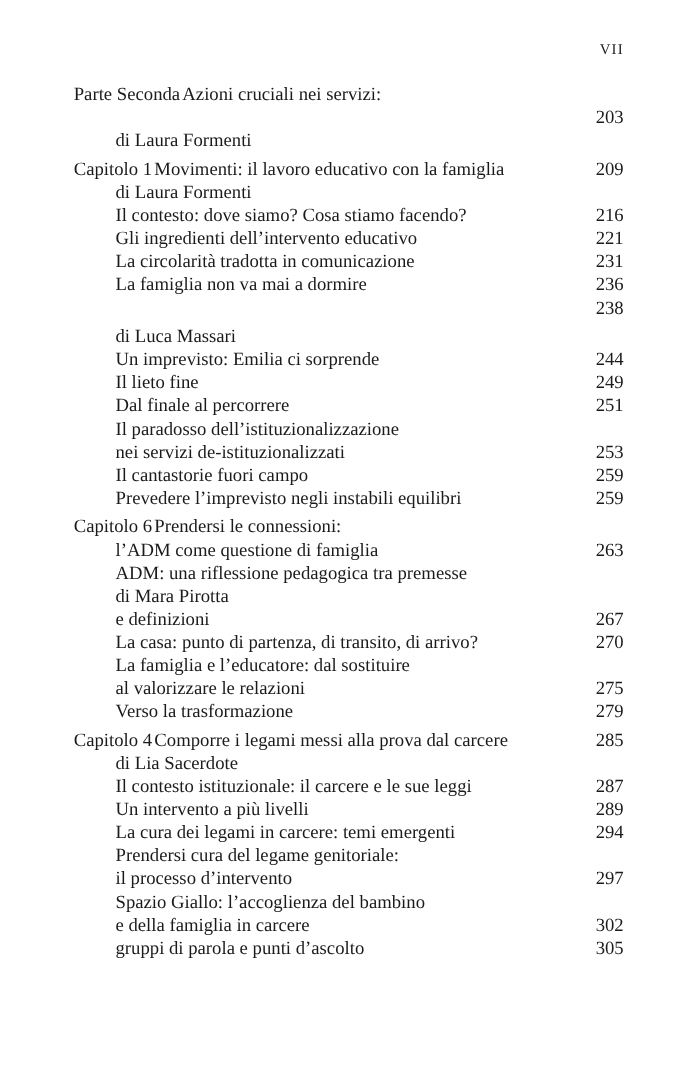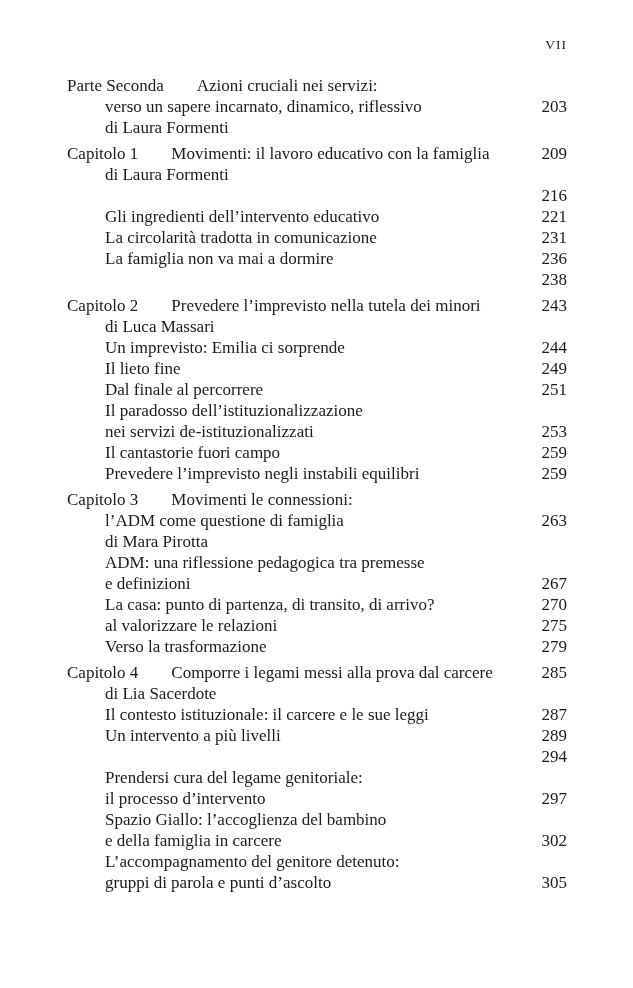--- a/index.html
+++ b/index.html
@@ -41,21 +41,21 @@
     display: flex;
     align-items: baseline;
     line-height: 21px;
     font-size: 17px;
     white-space: pre;
   }
   .toc-row.indent {
     padding-left: 38px;
   }
   .row-label {
-    margin-right: 33px;
+    margin-right: 2px;
     flex: 0 0 auto;
     font-family: Liberation Serif, serif;
   }
   .kind-author {
   }
   .leader {
     flex: 1 1 auto;
     min-width: 12px;
   }
   .row-page {
@@ -64,60 +64,59 @@
   }
 </style>
 </head>
 <body>
 
 <div class="page" style="--ink: #1b1b1b; --paper: #ffffff;">
   <div class="folio">VII</div>
   <div class="toc">
       <div class="toc-section">
         <div class="toc-row kind-head"><span class="row-label">Parte Seconda</span><span class="row-text">Azioni cruciali nei servizi:</span></div>
-        <div class="toc-row kind-cont indent"><span class="row-text">verso un sapere incarnato, dinamico, riflessivo</span><span class="leader"></span><span class="row-page">203</span></div>
+        <div class="toc-row kind-cont indent"><span class="leader"></span><span class="row-page">203</span></div>
         <div class="toc-row kind-author indent"><span class="row-text">di Laura Formenti</span></div>
       </div>
       <div class="toc-section">
         <div class="toc-row kind-head"><span class="row-label">Capitolo 1</span><span class="row-text">Movimenti: il lavoro educativo con la famiglia</span><span class="leader"></span><span class="row-page">209</span></div>
         <div class="toc-row kind-author indent"><span class="row-text">di Laura Formenti</span></div>
-        <div class="toc-row kind-sub indent"><span class="leader"></span><span class="row-page">216</span></div>
+        <div class="toc-row kind-sub indent"><span class="row-text">Il contesto: dove siamo? Cosa stiamo facendo?</span><span class="leader"></span><span class="row-page">216</span></div>
         <div class="toc-row kind-sub indent"><span class="row-text">Gli ingredienti dell’intervento educativo</span><span class="leader"></span><span class="row-page">221</span></div>
         <div class="toc-row kind-sub indent"><span class="row-text">La circolarità tradotta in comunicazione</span><span class="leader"></span><span class="row-page">231</span></div>
         <div class="toc-row kind-sub indent"><span class="row-text">La famiglia non va mai a dormire</span><span class="leader"></span><span class="row-page">236</span></div>
         <div class="toc-row kind-sub indent"><span class="leader"></span><span class="row-page">238</span></div>
       </div>
       <div class="toc-section">
-        <div class="toc-row kind-head"><span class="row-label">Capitolo 2</span><span class="row-text">Prevedere l’imprevisto nella tutela dei minori</span><span class="leader"></span><span class="row-page">243</span></div>
         <div class="toc-row kind-author indent"><span class="row-text">di Luca Massari</span></div>
         <div class="toc-row kind-sub indent"><span class="row-text">Un imprevisto: Emilia ci sorprende</span><span class="leader"></span><span class="row-page">244</span></div>
         <div class="toc-row kind-sub indent"><span class="row-text">Il lieto fine</span><span class="leader"></span><span class="row-page">249</span></div>
         <div class="toc-row kind-sub indent"><span class="row-text">Dal finale al percorrere</span><span class="leader"></span><span class="row-page">251</span></div>
         <div class="toc-row kind-sub indent"><span class="row-text">Il paradosso dell’istituzionalizzazione</span></div>
         <div class="toc-row kind-sub indent"><span class="row-text">nei servizi de-istituzionalizzati</span><span class="leader"></span><span class="row-page">253</span></div>
         <div class="toc-row kind-sub indent"><span class="row-text">Il cantastorie fuori campo</span><span class="leader"></span><span class="row-page">259</span></div>
         <div class="toc-row kind-sub indent"><span class="row-text">Prevedere l’imprevisto negli instabili equilibri</span><span class="leader"></span><span class="row-page">259</span></div>
       </div>
       <div class="toc-section">
-        <div class="toc-row kind-head"><span class="row-label">Capitolo 3</span><span class="row-text">Movimenti le connessioni:</span></div>
+        <div class="toc-row kind-head"><span class="row-label">Capitolo 6</span><span class="row-text">Prendersi le connessioni:</span></div>
         <div class="toc-row kind-cont indent"><span class="row-text">l’ADM come questione di famiglia</span><span class="leader"></span><span class="row-page">263</span></div>
+        <div class="toc-row kind-sub indent"><span class="row-text">ADM: una riflessione pedagogica tra premesse</span></div>
         <div class="toc-row kind-author indent"><span class="row-text">di Mara Pirotta</span></div>
-        <div class="toc-row kind-sub indent"><span class="row-text">ADM: una riflessione pedagogica tra premesse</span></div>
         <div class="toc-row kind-sub indent"><span class="row-text">e definizioni</span><span class="leader"></span><span class="row-page">267</span></div>
         <div class="toc-row kind-sub indent"><span class="row-text">La casa: punto di partenza, di transito, di arrivo?</span><span class="leader"></span><span class="row-page">270</span></div>
+        <div class="toc-row kind-sub indent"><span class="row-text">La famiglia e l’educatore: dal sostituire</span></div>
         <div class="toc-row kind-sub indent"><span class="row-text">al valorizzare le relazioni</span><span class="leader"></span><span class="row-page">275</span></div>
         <div class="toc-row kind-sub indent"><span class="row-text">Verso la trasformazione</span><span class="leader"></span><span class="row-page">279</span></div>
       </div>
       <div class="toc-section">
         <div class="toc-row kind-head"><span class="row-label">Capitolo 4</span><span class="row-text">Comporre i legami messi alla prova dal carcere</span><span class="leader"></span><span class="row-page">285</span></div>
         <div class="toc-row kind-author indent"><span class="row-text">di Lia Sacerdote</span></div>
         <div class="toc-row kind-sub indent"><span class="row-text">Il contesto istituzionale: il carcere e le sue leggi</span><span class="leader"></span><span class="row-page">287</span></div>
         <div class="toc-row kind-sub indent"><span class="row-text">Un intervento a più livelli</span><span class="leader"></span><span class="row-page">289</span></div>
-        <div class="toc-row kind-sub indent"><span class="leader"></span><span class="row-page">294</span></div>
+        <div class="toc-row kind-sub indent"><span class="row-text">La cura dei legami in carcere: temi emergenti</span><span class="leader"></span><span class="row-page">294</span></div>
         <div class="toc-row kind-sub indent"><span class="row-text">Prendersi cura del legame genitoriale:</span></div>
         <div class="toc-row kind-sub indent"><span class="row-text">il processo d’intervento</span><span class="leader"></span><span class="row-page">297</span></div>
         <div class="toc-row kind-sub indent"><span class="row-text">Spazio Giallo: l’accoglienza del bambino</span></div>
         <div class="toc-row kind-sub indent"><span class="row-text">e della famiglia in carcere</span><span class="leader"></span><span class="row-page">302</span></div>
-        <div class="toc-row kind-sub indent"><span class="row-text">L’accompagnamento del genitore detenuto:</span></div>
         <div class="toc-row kind-sub indent"><span class="row-text">gruppi di parola e punti d’ascolto</span><span class="leader"></span><span class="row-page">305</span></div>
       </div>
     </div>
 </div>
 
 </body></html>

